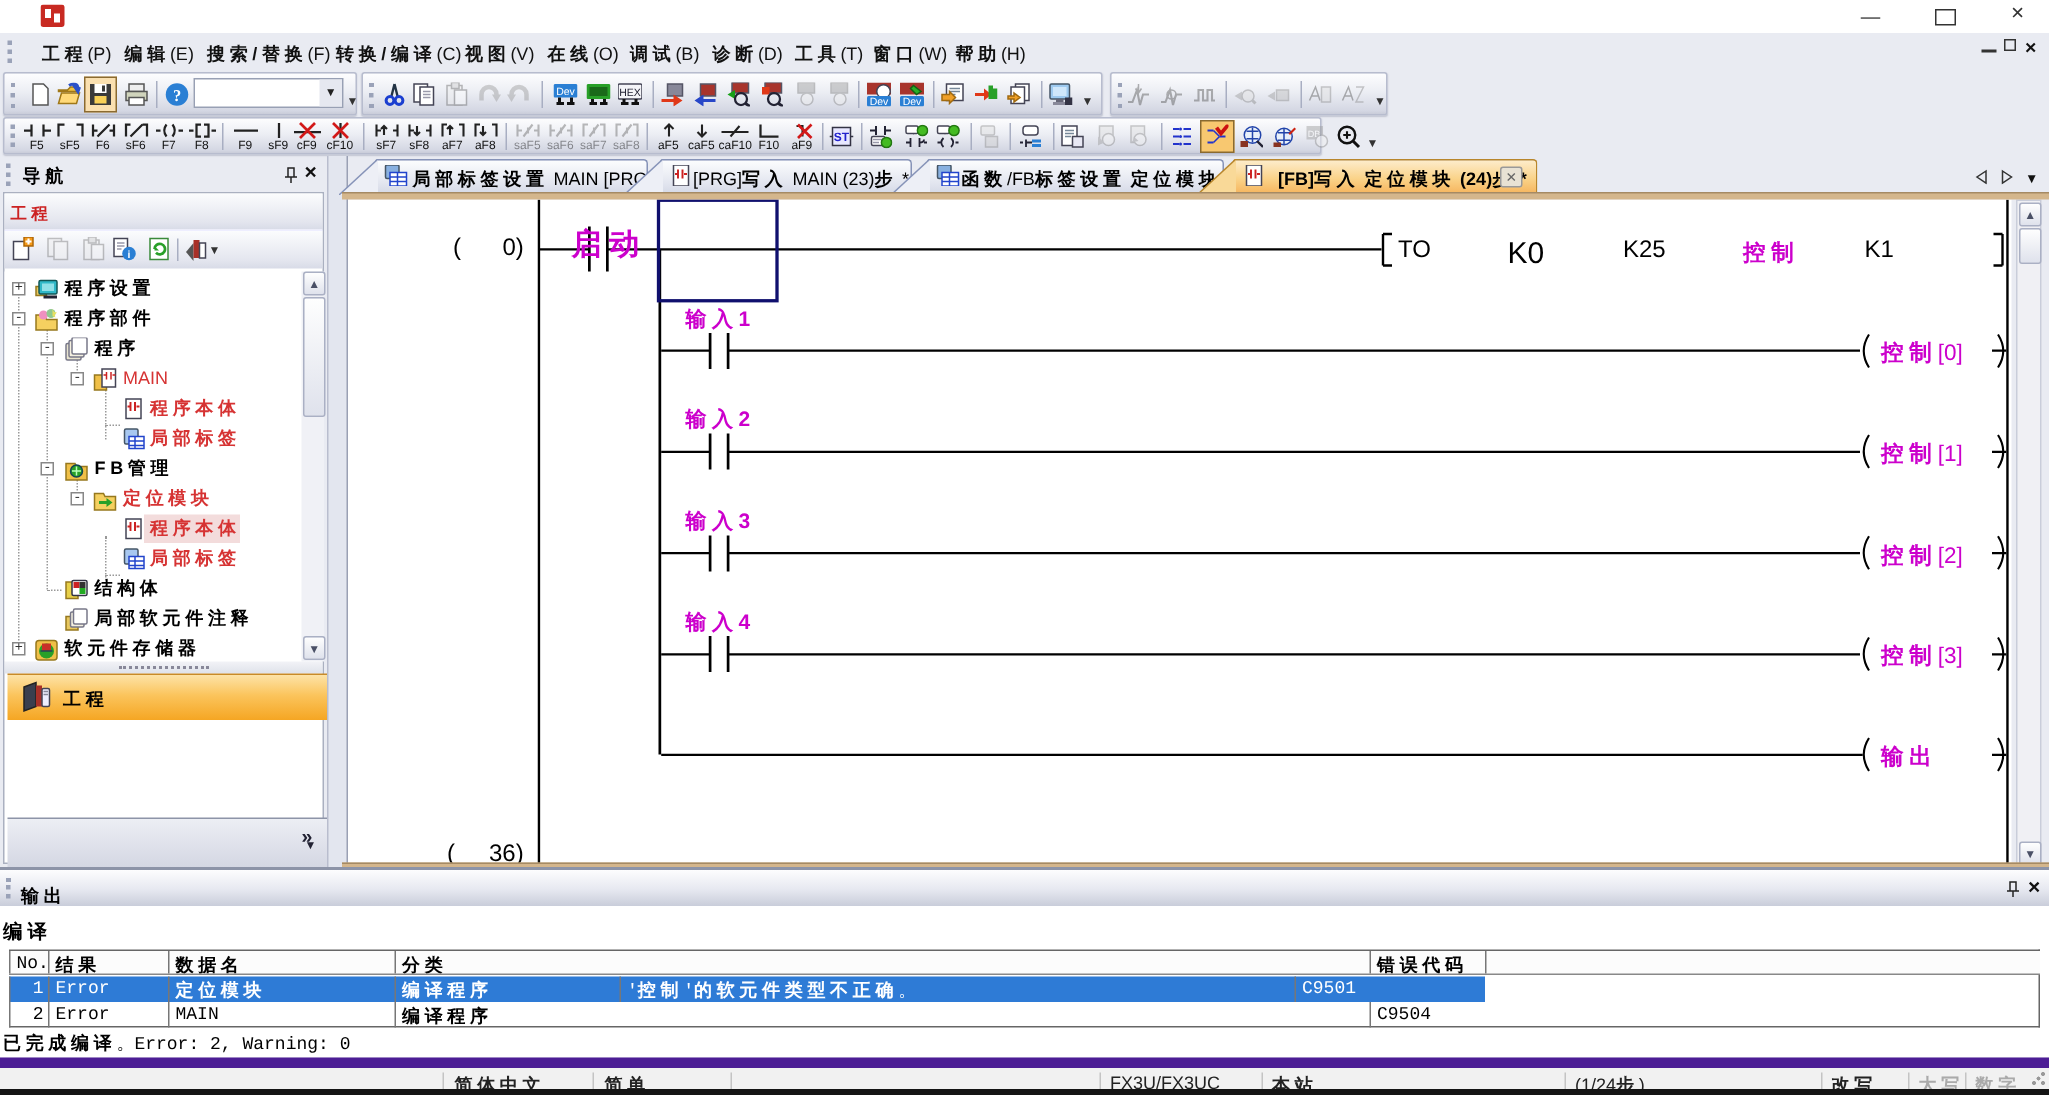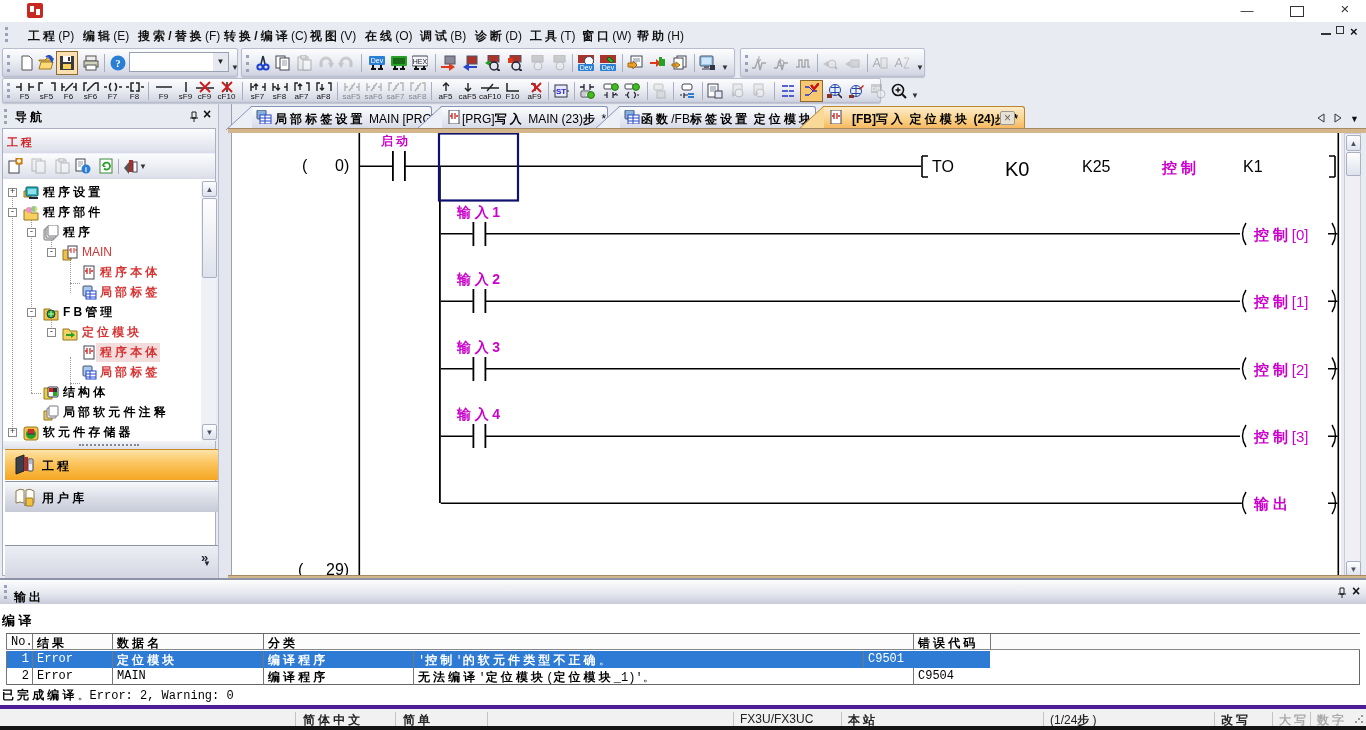--- a/index.html
+++ b/index.html
@@ -46,21 +46,21 @@
 #tanline{left:228px;top:128px;width:1138px;height:5px;background:#d4b68c;border-top:1px solid #a58a64}
 #canvas{position:absolute;left:4px;top:29px;width:1109px;height:445px;background:#fff}
 #vscroll{position:absolute;left:1116px;top:29px;width:17px;height:445px;background:#f0f0f4;border:1px solid #c9cdda}
 .sbtn{position:absolute;left:1px;width:15px;background:linear-gradient(#fefefe,#dfe2ec);border:1px solid #aab0c4;border-radius:2px;text-align:center;color:#4a5066}
 
 #outpanel{left:0;top:578px;width:1366px;height:127px;background:#fff}
 #outhead{left:0;top:0;width:1366px;height:26px;background:linear-gradient(#fdfdfe,#e6e8f0 55%,#c9cdda);border-top:2px solid #8d94a8;font-size:12px}
 .otable{position:absolute;font-family:"Liberation Mono","Liberation Sans",monospace;font-size:12px;white-space:nowrap}
 .ocell{position:absolute;top:0;height:100%;border-left:1px solid #777;padding:1px 0 0 4px;overflow:hidden}
 
-#status{left:0;top:705px;width:1366px;height:21px;background:#f1f1f1;border-top:4px solid #4c1d95;font-size:12px;color:#222}
+#status{left:0;top:705px;width:1366px;height:21px;background:#f1f1f1;border-top:7px solid #4c1d95;font-size:12px;color:#222}
 .ssep{position:absolute;top:3px;width:1px;height:15px;background:#c4c4c4}
 .stxt{position:absolute;top:3px;white-space:nowrap}
 #blackstrip{left:0;top:726px;width:1366px;height:4px;background:#141414}
 .mag{color:#cc00cc}
 </style></head><body>
 <div id="app">
 
 <div id="title" class="abs">
   <svg class="abs" style="left:27px;top:3px" width="17" height="16">
         <rect x="0" y="0" width="16" height="15" rx="2" fill="#c82a22"></rect>
@@ -695,28 +695,20 @@
         </div>
 
     <div class="nbtn" style="top:320px;background:linear-gradient(#fde3a7,#fbc45c 45%,#f5a623);border-top:1px solid #c88a28">
       <svg class="ni" viewBox="0 0 22 22">
             <path d="M2 4l8-3v16l-8 3z" fill="#3a3f4e" stroke="#222"></path>
             <rect x="10" y="3" width="4" height="14" fill="#a83028"></rect>
             <rect x="14" y="5" width="5" height="12" rx="1" fill="#eef" stroke="#445"></rect>
             <path d="M15 7h3M15 9h3" stroke="#889"></path>
           </svg>
       <span class="lbl c">工程</span>
-    </div>
-    <div class="nbtn" style="top:352px">
-      <svg class="ni" viewBox="0 0 22 22">
-            <path d="M2 5q4-3 8-1v13q-4-2-8 0zM20 5q-4-3-8-1v13q4-2 8 0z" fill="#fdfdf5" stroke="#8a7a50"></path>
-            <path d="M11 17v3" stroke="#555"></path>
-            <rect x="12" y="12" width="7" height="8" rx="1" fill="#f0c040" stroke="#a07818"></rect>
-          </svg>
-      <span class="lbl c">用户库</span>
     </div>
     <div class="nbtn" style="top:416px;height:33px;background:linear-gradient(#eceef4,#d4d7e3)">
       <span class="abs" style="left:196px;top:4px;font-weight:bold;font-size:13px;color:#223">»</span>
       <span class="abs" style="left:198px;top:13px;font-size:8px;color:#223">▼</span>
     </div>
   </div>
 </div>
 <div id="split" class="abs"></div>
 
 <div id="editor" class="abs">
@@ -829,23 +821,23 @@
         <rect x="1096" y="302.5" width="9.5" height="1.5"></rect>
         <rect x="1096" y="369.5" width="9.5" height="1.5"></rect>
       </g>
 
       <rect x="207" y="0.5" width="79" height="67" fill="none" stroke="#10106e" stroke-width="2.2"></rect>
     </svg>
 
     <div class="abs" style="left:70px;top:24px;font-size:16px">(</div>
     <div class="abs" style="left:103px;top:24px;font-size:16px">0)</div>
     <div class="abs" style="left:66px;top:428px;font-size:16px">(</div>
-    <div class="abs" style="left:94px;top:428px;font-size:16px">29)</div>
-
-    <div class="abs mag c" style="left:149px;top:0;font-size:12px">启动</div>
+    <div class="abs" style="left:94px;top:428px;font-size:16px">36)</div>
+
+    <div class="abs mag c" style="left:149px;top:16px;font-size:20px">启动</div>
     <div class="abs mag c" style="left:225px;top:71px;font-size:14px">输入1</div>
     <div class="abs mag c" style="left:225px;top:138px;font-size:14px">输入2</div>
     <div class="abs mag c" style="left:225px;top:206px;font-size:14px">输入3</div>
     <div class="abs mag c" style="left:225px;top:273px;font-size:14px">输入4</div>
 
     <div class="abs" style="left:700px;top:25px;font-size:16px">TO</div>
     <div class="abs" style="left:773px;top:25px;font-size:20px">K0</div>
     <div class="abs" style="left:850px;top:25px;font-size:16px">K25</div>
     <div class="abs mag c" style="left:930px;top:26px;font-size:15px">控制</div>
     <div class="abs" style="left:1011px;top:25px;font-size:16px">K1</div>
@@ -896,21 +888,20 @@
       <div class="ocell" style="left:257px;width:150px"><span class="c">编译程序</span></div>
       <div class="ocell" style="left:407px;width:500px">'<span class="c">控制</span>'<span class="c">的软元件类型不正确</span>。</div>
       <div class="ocell" style="left:857px;width:77px">C9501</div>
     </div>
 
     <div class="abs" style="left:0;top:34px;width:1354px;height:17px;color:#000">
       <div class="ocell" style="left:0;width:26px;text-align:right;padding-right:3px">2</div>
       <div class="ocell" style="left:26px;width:80px">Error</div>
       <div class="ocell" style="left:106px;width:151px">MAIN</div>
       <div class="ocell" style="left:257px;width:150px"><span class="c">编译程序</span></div>
-      <div class="ocell" style="left:407px;width:500px"><span class="c">无法编译</span>'<span class="c">定位模块</span>(<span class="c">定位模块</span>_1)'。</div>
       <div class="ocell" style="left:907px;width:77px">C9504</div>
     </div>
   </div>
   <div class="otable" style="left:2px;top:109px"><span class="c">已完成编译</span>。Error: 2, Warning: 0</div>
 </div>
 
 <div id="status" class="abs">
   <div class="ssep" style="left:295px"></div>
   <div class="stxt c" style="left:303px">简体中文</div>
   <div class="ssep" style="left:395px"></div>

